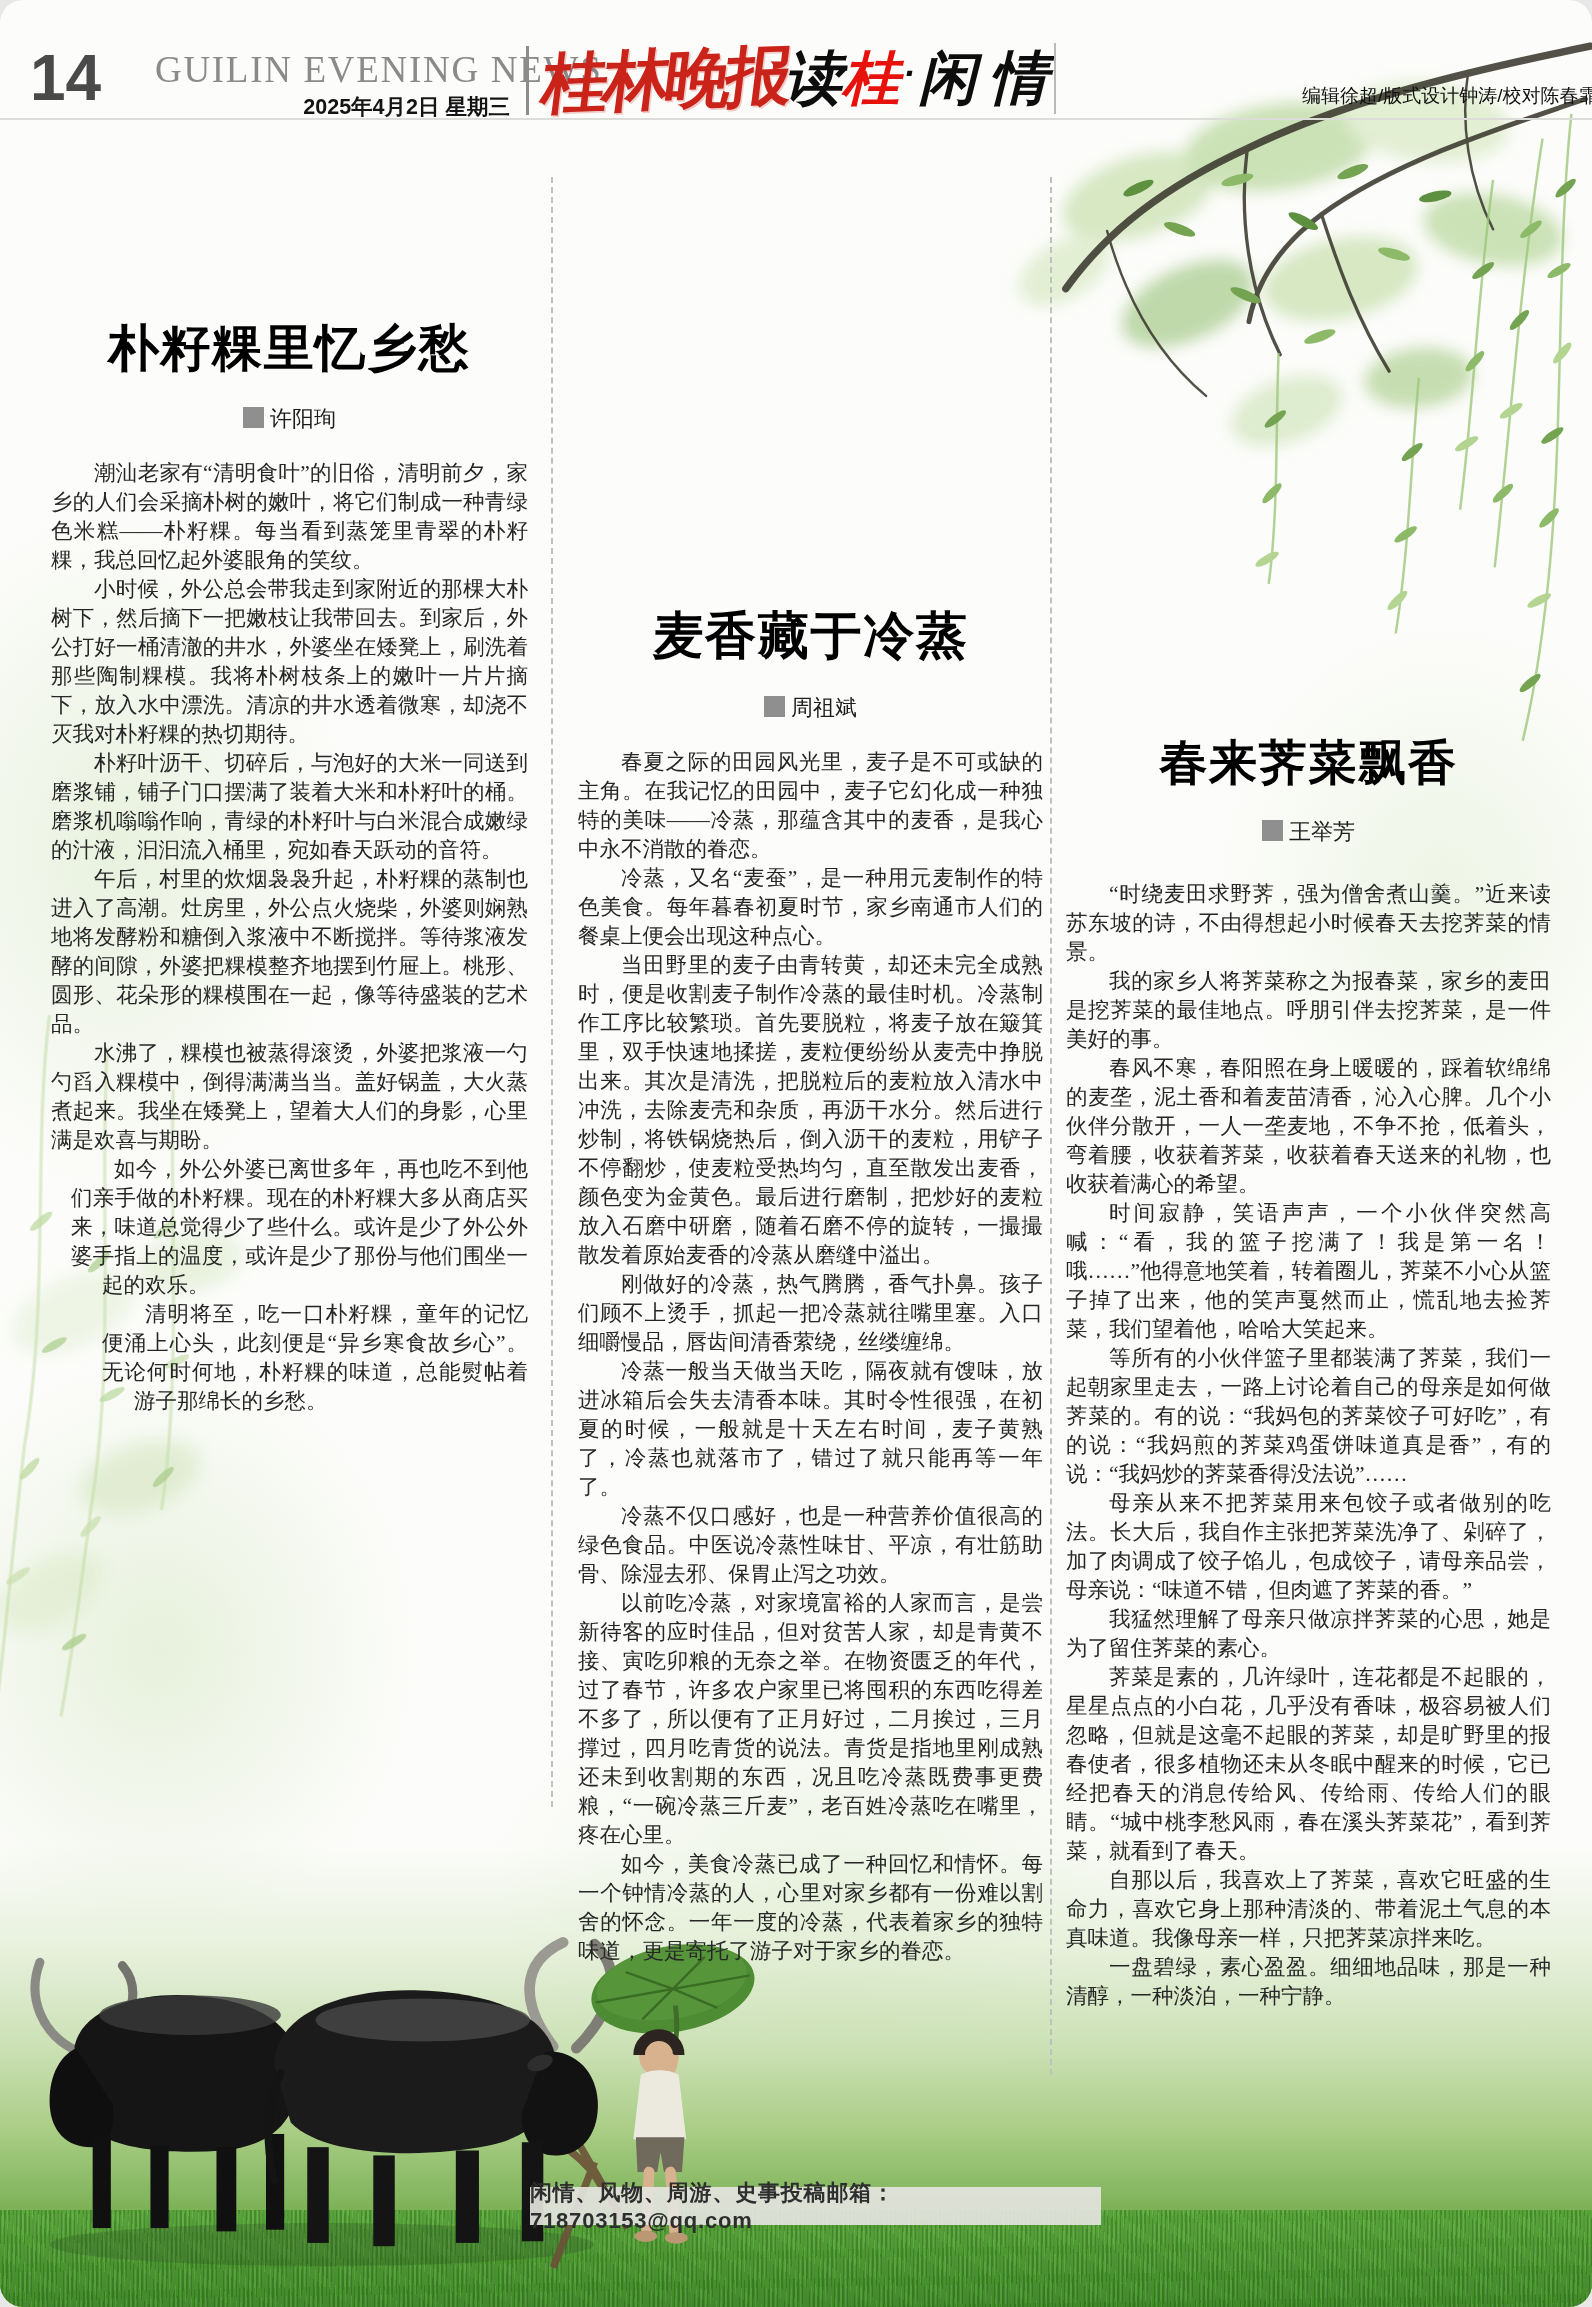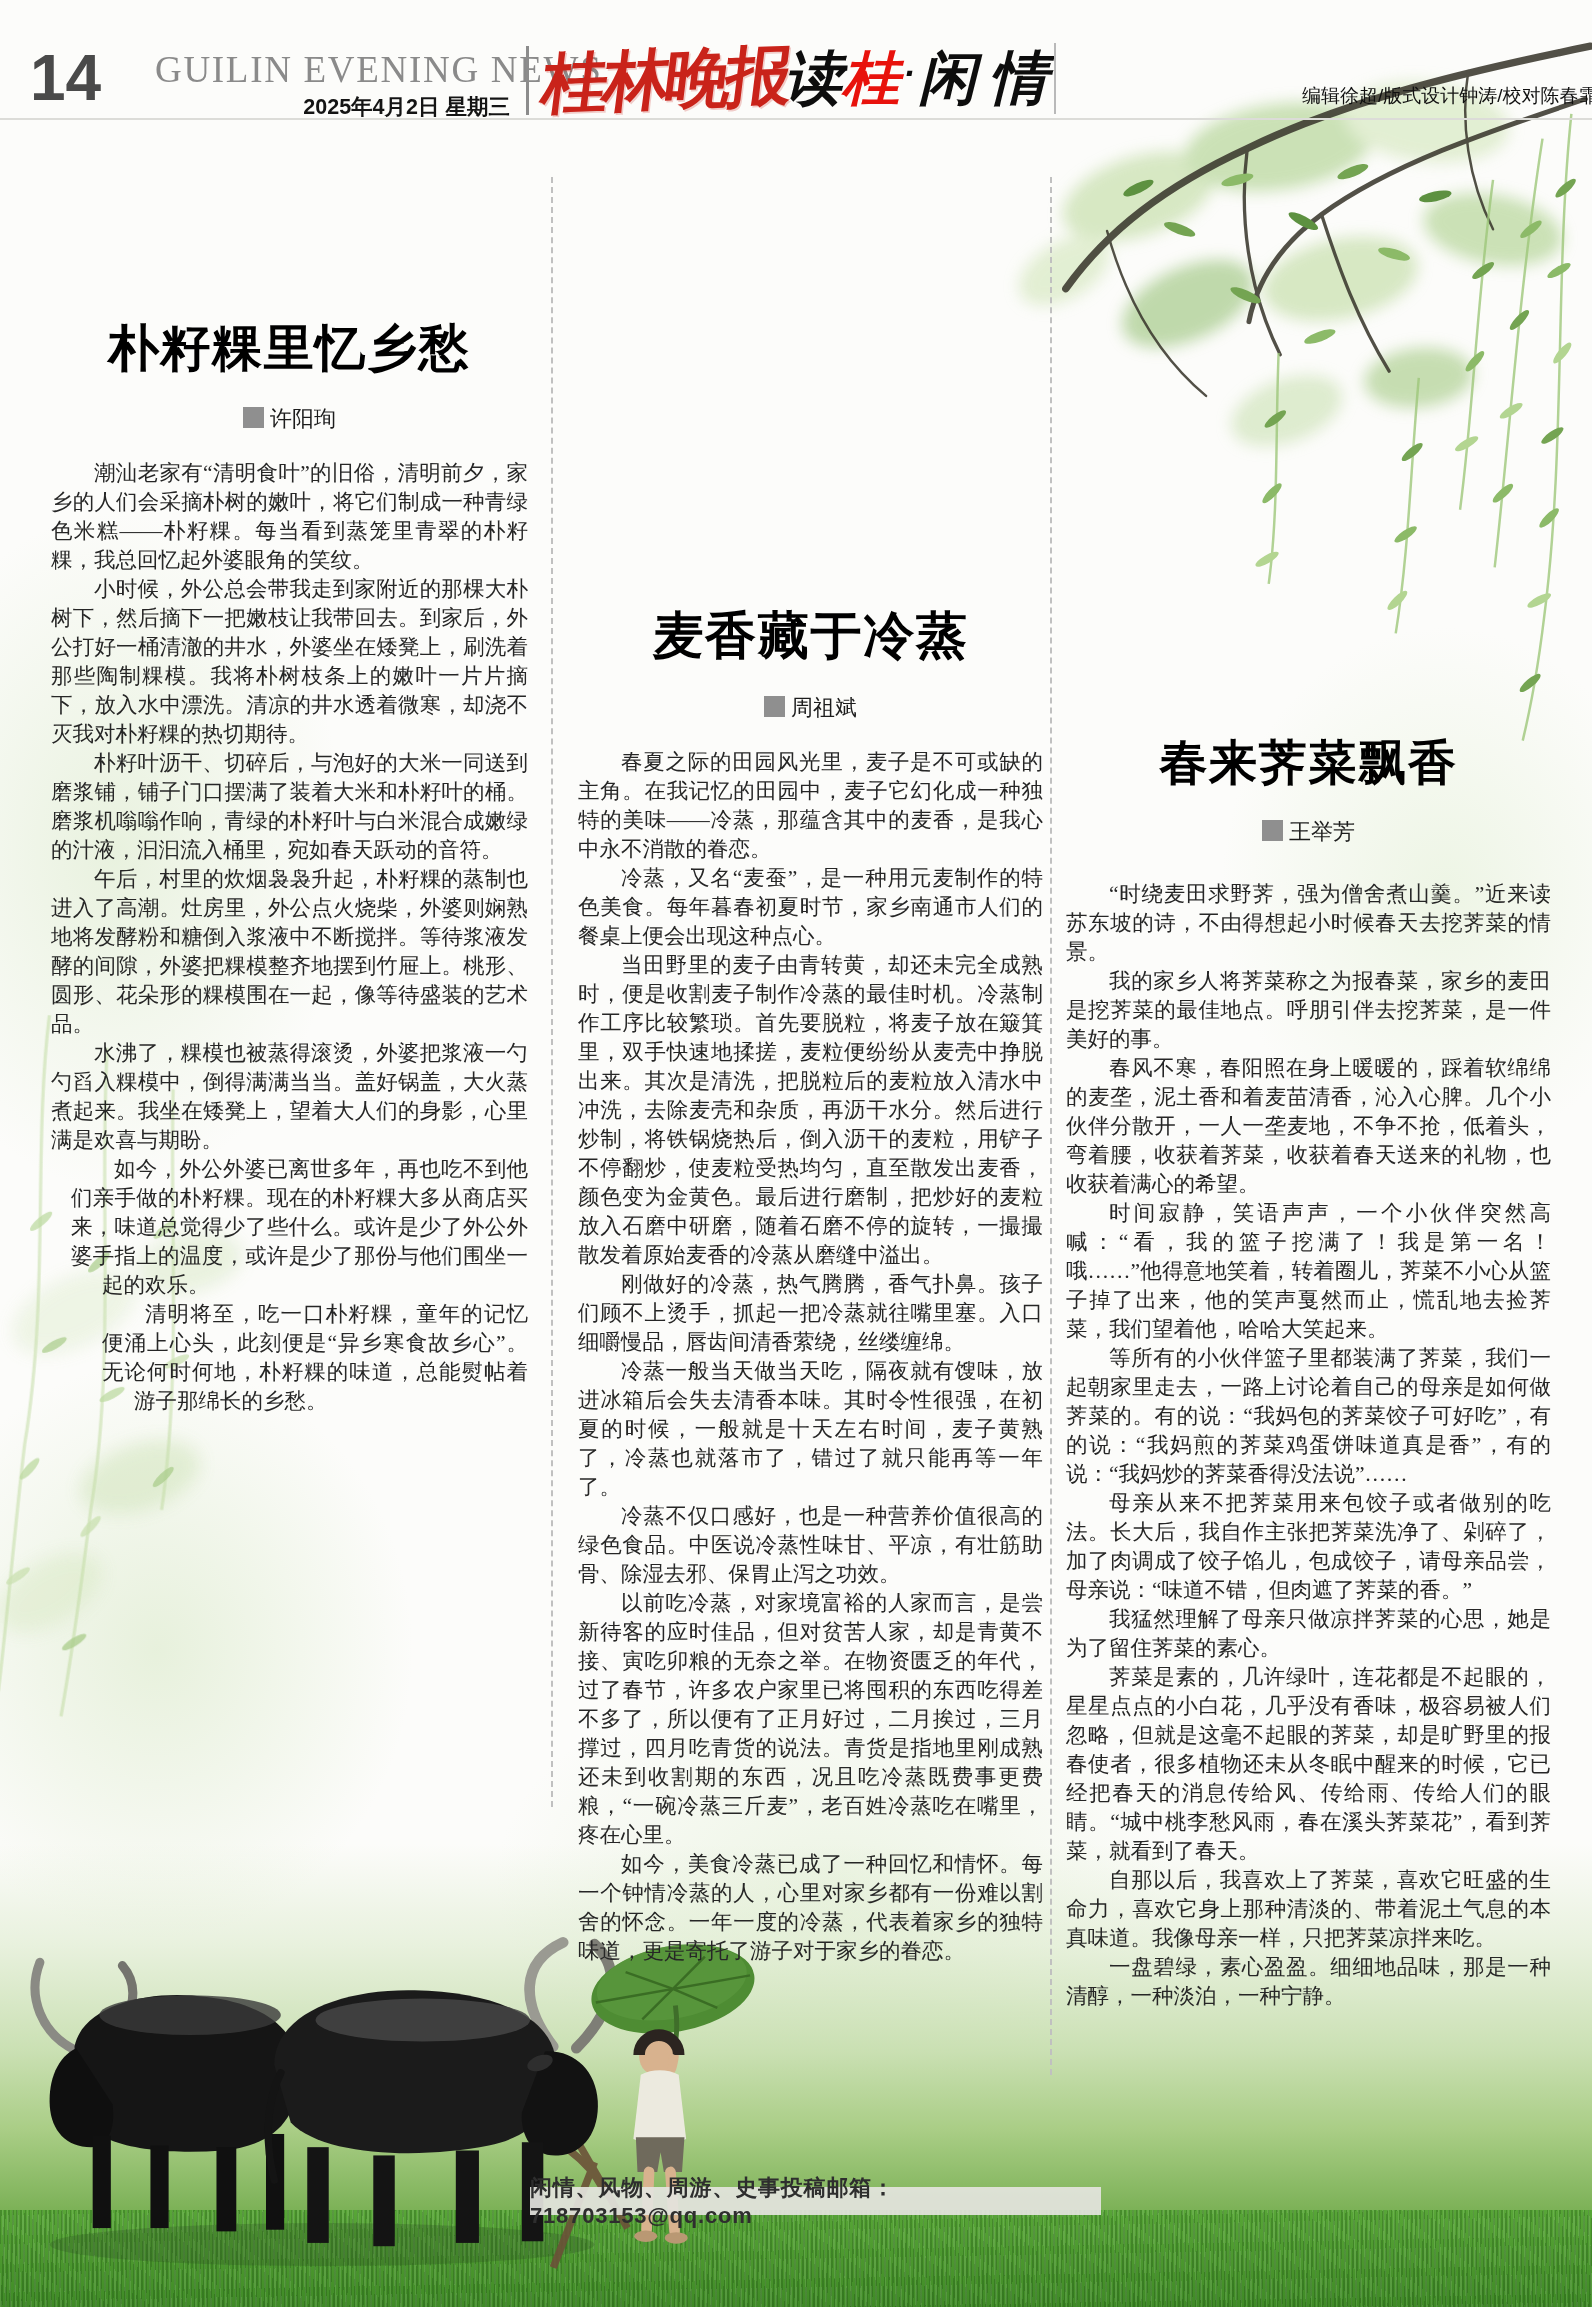--- a/index.html
+++ b/index.html
@@ -1,17 +1,17 @@
 <!DOCTYPE html>
 <html style="font-size:13.2px"><head>
 <meta charset="utf-8">
 <style>
   html,body{margin:0;padding:0;background:#e8e8e8;}
   .page{position:relative;width:1592px;height:2307px;background:#fcfcfa;overflow:hidden;
-        font-family:"Liberation Sans","DejaVu Sans",sans-serif;}
+        font-family:"Liberation Sans","DejaVu Sans",sans-serif;border-radius:23px;}
 
   
   .pagenum{position:absolute;left:30px;top:41px;font-size:64px;font-weight:bold;color:#4a4a4a;z-index:5;}
   .en-name{position:absolute;left:155px;top:48px;font-family:"Liberation Serif","DejaVu Serif",serif;
            font-size:37px;color:#8a8a8a;letter-spacing:1.7px;white-space:nowrap;z-index:5;}
   .date{position:absolute;left:155px;top:92px;width:355px;text-align:right;font-size:21.5px;
         font-weight:bold;color:#141414;z-index:5;}
   .hdiv1{position:absolute;left:526px;top:46px;width:2.5px;height:69px;background:#8c8c8c;z-index:5;}
   .masthead{position:absolute;left:543px;top:35px;font-size:66px;font-weight:900;color:#c9231a;
             transform:skewX(-9deg) rotate(-2deg);letter-spacing:-5px;white-space:nowrap;z-index:5;
@@ -63,21 +63,21 @@
          background:linear-gradient(180deg,rgba(222,236,208,0) 0%,rgba(216,232,198,.55) 22%,
                     rgba(193,219,166,.85) 45%,#a9cd85 62%,#7fb35a 78%,#5ca238 88%,#4d9630 100%);}
   #grass{position:absolute;left:0;top:2210px;width:1592px;height:97px;z-index:2;
          background-image:repeating-linear-gradient(88deg,rgba(255,255,255,.10) 0 1.7px,rgba(0,0,0,0) 1.7px 5px),
                           repeating-linear-gradient(92deg,rgba(10,50,5,.22) 0 1.7px,rgba(0,0,0,0) 1.7px 4.1px),
                           linear-gradient(180deg,#58a637,#3f8a26);}
   #buffalo{position:absolute;left:25px;top:1873px;width:619px;height:413px;z-index:2;}
   #child{position:absolute;left:578px;top:1923px;width:194px;height:371px;z-index:3;}
 
   
-  #footer{position:absolute;left:530px;top:2187px;width:571px;height:28px;z-index:6;
+  #footer{position:absolute;left:530px;top:2187px;width:571px;height:38px;z-index:6;
           background:rgba(228,228,222,.92);display:flex;align-items:center;justify-content:center;
           font-size:22px;font-weight:bold;color:#2e2e2e;letter-spacing:0.8px;}
 </style>
 </head>
 <body>
 
 <div class="page">
 
   <div class="wash" id="wash1"></div>
   <div class="wash" id="wash2"></div>

